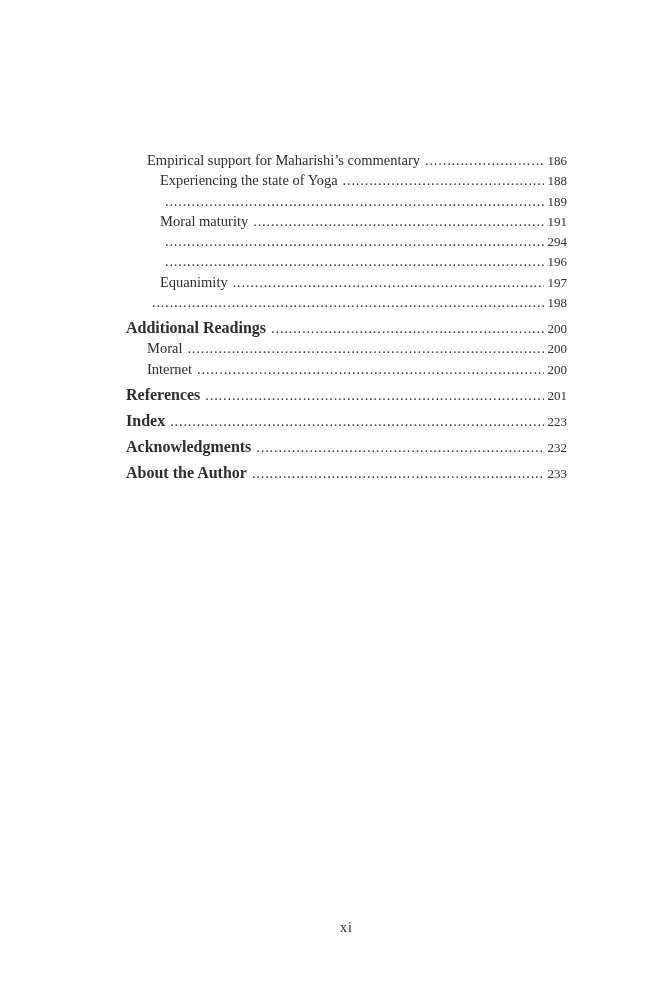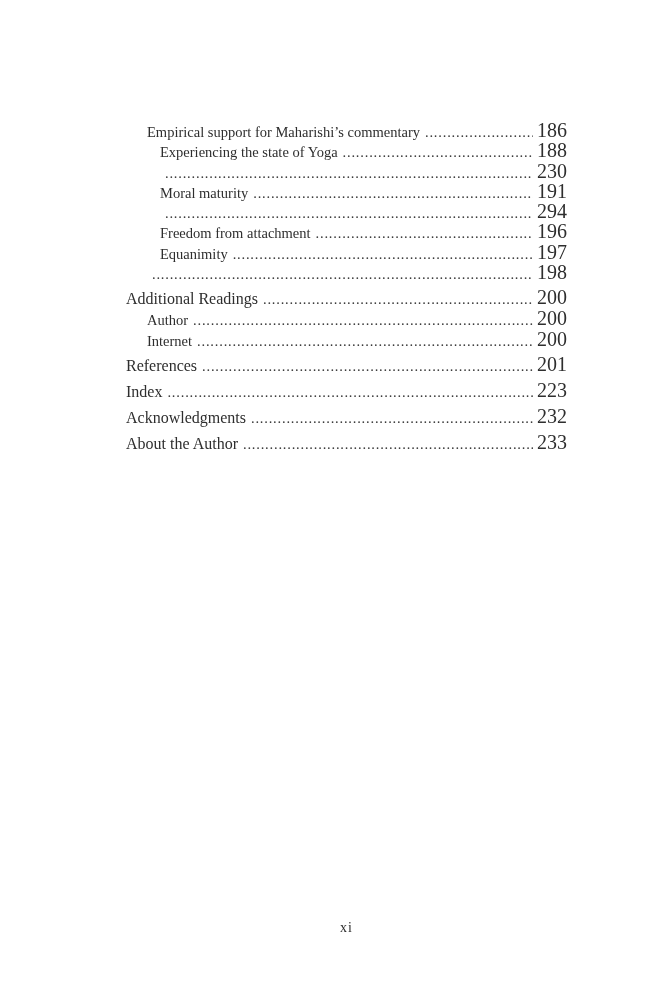--- a/index.html
+++ b/index.html
@@ -29,42 +29,43 @@
     font-size: 14.5px;
   }
   .row.l1 { padding-left: 21px; }
   .row.l2 { padding-left: 34px; }
   .row.bold {
     height: 21px;
     line-height: 21px;
     margin-top: 5px;
   }
   .row.bold .label {
-    font-weight: normal;
+    font-weight: bold;
     font-size: 16px;
   }
   .label {
     flex: 0 0 auto;
     white-space: nowrap;
   }
   .leader {
     flex: 1 1 auto;
     overflow: hidden;
     white-space: nowrap;
     margin: 0 4px 0 5px;
     letter-spacing: 0.8px;
     font-size: 14.5px;
     font-weight: normal;
     color: #3a3a3a;
   }
   .pagenum {
     flex: 0 0 auto;
-    font-size: 20px;
+    font-size: 13px;
     font-weight: normal;
     text-align: right;
+    margin-top: 31px;
   }
   .folio {
     position: absolute;
     left: 126px;
     top: 920px;
     width: 441px;
     text-align: center;
     font-size: 14px;
     letter-spacing: 1px;
   }
@@ -81,36 +82,35 @@
   </div>
 
   <div class="row l2">
     <span class="label">Experiencing the state of Yoga</span>
     <span class="leader">........................................................................................................................................................................................................</span>
     <span class="pagenum">188</span>
   </div>
 
   <div class="row l2">
     <span class="leader">........................................................................................................................................................................................................</span>
-    <span class="pagenum">230</span>
+    <span class="pagenum">189</span>
   </div>
 
   <div class="row l2">
     <span class="label">Moral maturity</span>
     <span class="leader">........................................................................................................................................................................................................</span>
     <span class="pagenum">191</span>
   </div>
 
   <div class="row l2">
     <span class="leader">........................................................................................................................................................................................................</span>
     <span class="pagenum">294</span>
   </div>
 
   <div class="row l2">
-    <span class="label">Freedom from attachment</span>
     <span class="leader">........................................................................................................................................................................................................</span>
     <span class="pagenum">196</span>
   </div>
 
   <div class="row l2">
     <span class="label">Equanimity</span>
     <span class="leader">........................................................................................................................................................................................................</span>
     <span class="pagenum">197</span>
   </div>
 
@@ -119,21 +119,21 @@
     <span class="pagenum">198</span>
   </div>
 
   <div class="row bold">
     <span class="label">Additional Readings</span>
     <span class="leader">........................................................................................................................................................................................................</span>
     <span class="pagenum">200</span>
   </div>
 
   <div class="row l1">
-    <span class="label">Author</span>
+    <span class="label">Moral</span>
     <span class="leader">........................................................................................................................................................................................................</span>
     <span class="pagenum">200</span>
   </div>
 
   <div class="row l1">
     <span class="label">Internet</span>
     <span class="leader">........................................................................................................................................................................................................</span>
     <span class="pagenum">200</span>
   </div>
 

